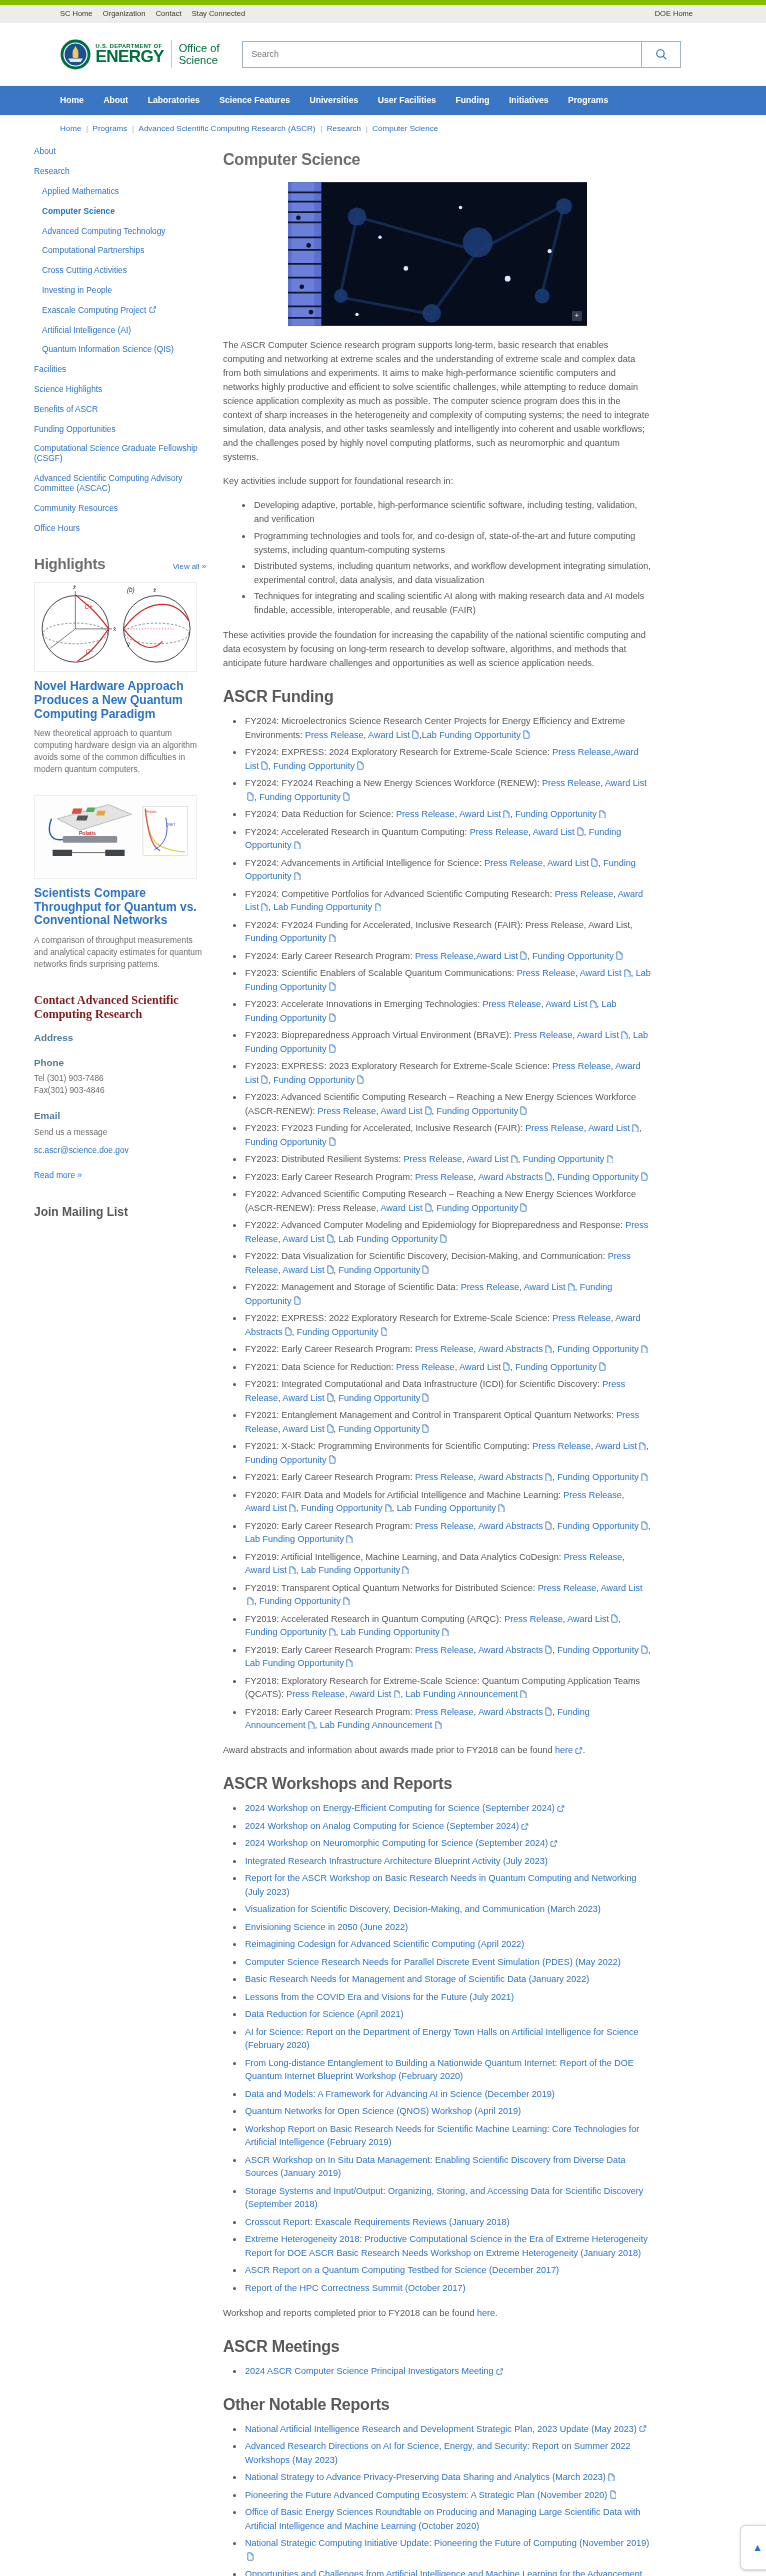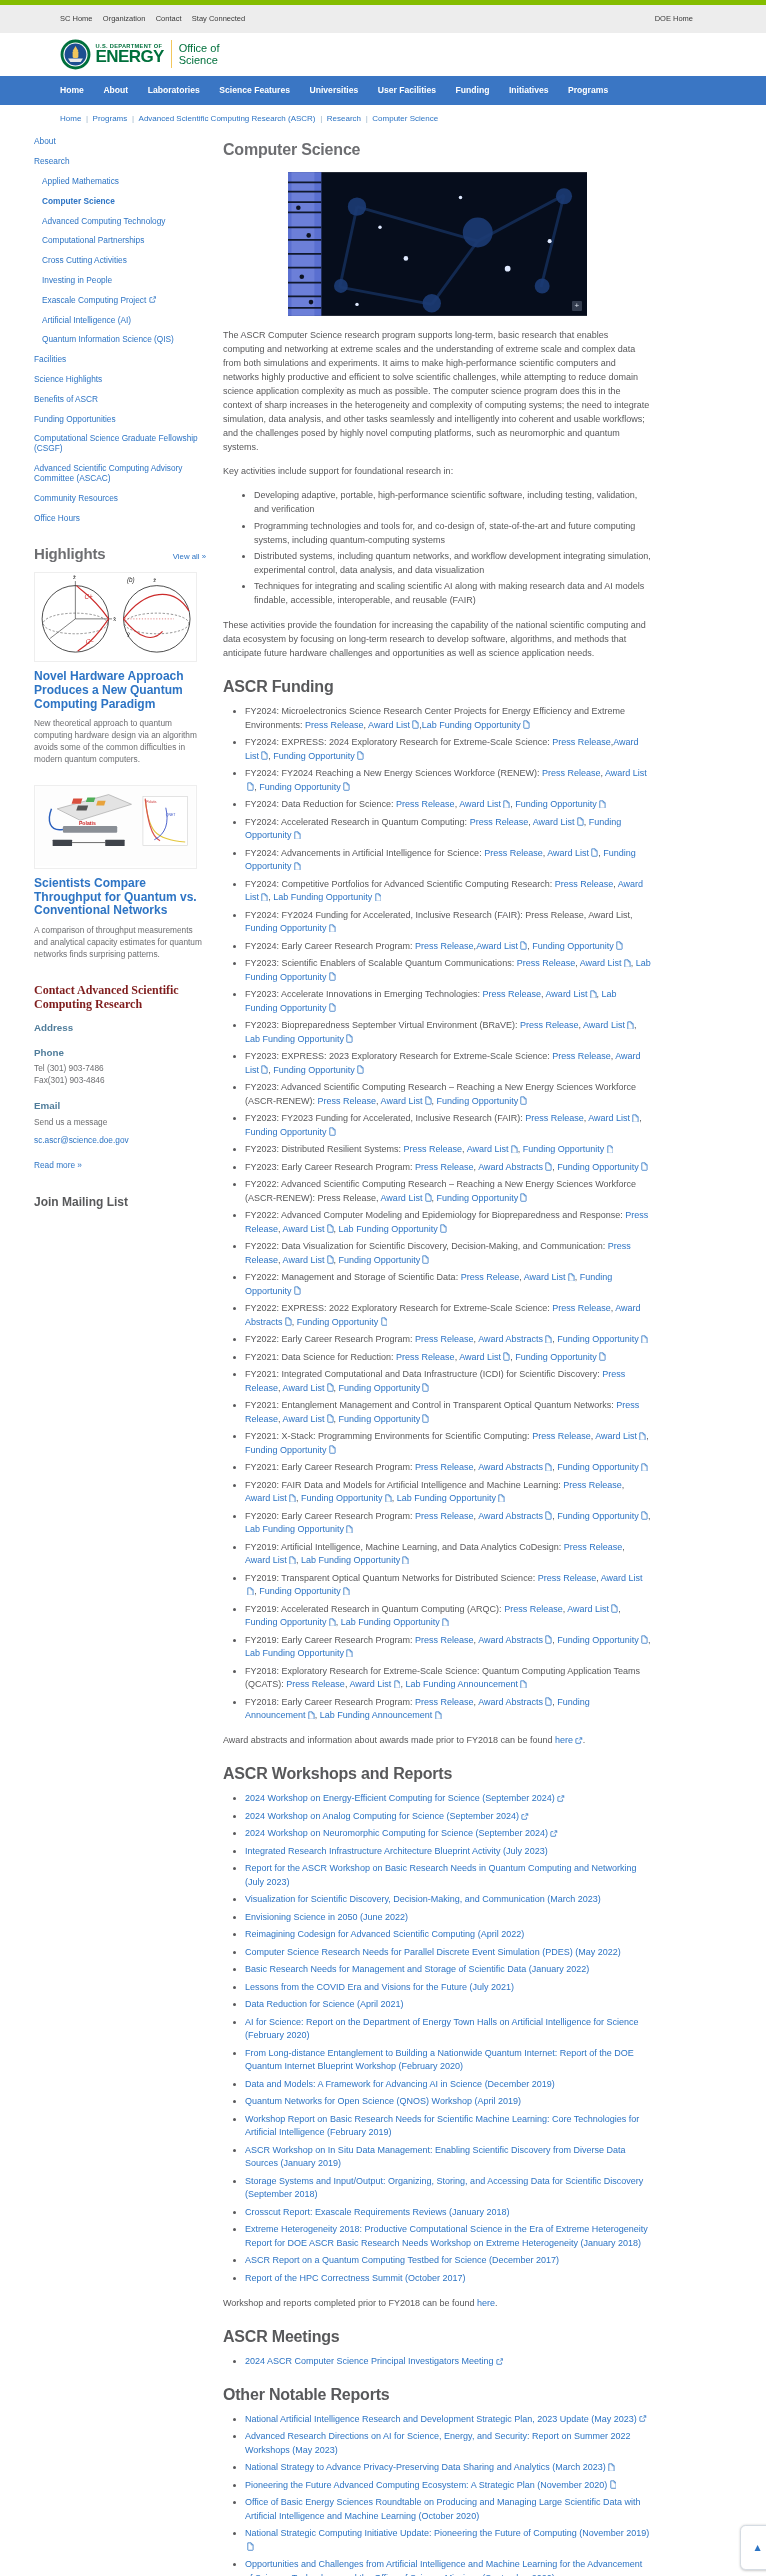--- a/index.html
+++ b/index.html
@@ -1,22 +1,22 @@
 <!DOCTYPE html>
 <html style="font-size:9.2px"><head>
 <meta charset="utf-8">
 <style>
   html,body{margin:0;padding:0;background:#fff;}
   body{font-family:"Liberation Sans","DejaVu Sans",sans-serif;color:#58585a;}
   .page{position:relative;width:767px;min-height:2576px;margin:0 auto;background:#fff;overflow:hidden;}
   .greenbar{height:4.6px;background:#84BD00;}
-  .utilbar{height:28px;background:#ededed;display:flex;align-items:center;justify-content:space-between;padding:0 66px 0 60px;font-size:7.5px;}
+  .utilbar{height:18px;background:#ededed;display:flex;align-items:center;justify-content:space-between;padding:0 66px 0 60px;font-size:7.5px;}
   .utilbar a{color:#3b3b3b;text-decoration:none;margin-right:10.3px;}
   .utilbar .right a{margin:8px;}
-  .masthead{height:43px;display:flex;align-items:center;padding:0 60px;}
+  .masthead{height:63px;display:flex;align-items:center;padding:0 60px;}
   .sealwrap{display:flex;align-items:center;}
   .lg-dept{font-size:5.7px;font-weight:bold;color:#00703c;letter-spacing:0.3px;}
   .lg-energy{font-size:17px;font-weight:bold;color:#00703c;letter-spacing:-0.6px;line-height:.9;}
   .lg-div{width:1.1px;height:27.6px;background:#f2c75c;margin:0 6.9px;}
   .lg-office{font-size:11px;color:#00703c;line-height:1.1;}
   .searchbox{margin-left:23px;flex:1;max-width:437px;height:25px;border:0.6px solid #9db6cc;display:flex;background:#fff;}
   .searchbox input{flex:1;border:0;outline:none;padding:0 8px;font-size:8.6px;color:#444;font-family:inherit;}
   .searchbtn{width:38px;border-left:0.6px solid #9db6cc;background:#fff;display:flex;align-items:center;justify-content:center;cursor:pointer;}
   .mainnav{height:29px;background:#3A76C4;display:flex;align-items:center;padding:0 60px;gap:19.5px;}
   .mainnav a{color:#fff;font-weight:bold;font-size:8.6px;text-decoration:none;}
@@ -79,20 +79,29 @@
         <path d="M14 34 h26 l-4 6 h-18 z" fill="#e8e8e8"></path>
       </svg>
       <div style="margin-left:4.6px">
         <div class="lg-dept">U.S. DEPARTMENT OF</div>
         <div class="lg-energy">ENERGY</div>
       </div>
       <div class="lg-div"></div>
       <div class="lg-office">
         <div>Office of</div>
         <div>Science</div>
+      </div>
+    </div>
+    <div class="searchbox">
+      <input type="text" placeholder="Search" style="">
+      <div class="searchbtn">
+        <svg width="12.6" height="12.6" viewBox="0 0 22 22">
+          <circle cx="9.5" cy="9.5" r="6.5" fill="none" stroke="#2D74C4" stroke-width="2"></circle>
+          <line x1="14.5" y1="14.5" x2="19.5" y2="19.5" stroke="#2D74C4" stroke-width="2"></line>
+        </svg>
       </div>
     </div>
   </div>
 
   <div class="mainnav">
       <a href="#">Home</a>
       <a href="#">About</a>
       <a href="#">Laboratories</a>
       <a href="#">Science Features</a>
       <a href="#">Universities</a>
@@ -355,21 +364,21 @@
               <path d="M1.5 1.5 h6.2 l3.8 3.8 v9.2 a1 1 0 0 1 -1 1 h-8 a1 1 0 0 1 -1 -1 z" fill="none" stroke="currentColor" stroke-width="1.5"></path>
               <path d="M7.7 1.5 v3.8 h3.8" fill="none" stroke="currentColor" stroke-width="1.2"></path>
             </svg></li>
           <li><span>FY2023: Accelerate Innovations in Emerging Technologies: </span><a class="lnk" href="#">Press Release</a><span>, </span><a class="lnk" href="#">Award List</a><svg class="ic" width="6.9" height="8.6" viewBox="0 0 13 16">
               <path d="M1.5 1.5 h6.2 l3.8 3.8 v9.2 a1 1 0 0 1 -1 1 h-8 a1 1 0 0 1 -1 -1 z" fill="none" stroke="currentColor" stroke-width="1.5"></path>
               <path d="M7.7 1.5 v3.8 h3.8" fill="none" stroke="currentColor" stroke-width="1.2"></path>
             </svg><span>, </span><a class="lnk" href="#">Lab Funding Opportunity</a><svg class="ic" width="6.9" height="8.6" viewBox="0 0 13 16">
               <path d="M1.5 1.5 h6.2 l3.8 3.8 v9.2 a1 1 0 0 1 -1 1 h-8 a1 1 0 0 1 -1 -1 z" fill="none" stroke="currentColor" stroke-width="1.5"></path>
               <path d="M7.7 1.5 v3.8 h3.8" fill="none" stroke="currentColor" stroke-width="1.2"></path>
             </svg></li>
-          <li><span>FY2023: Biopreparedness September Virtual Environment (BRaVE): </span><a class="lnk" href="#">Press Release</a><span>, </span><a class="lnk" href="#">Award List</a><svg class="ic" width="6.9" height="8.6" viewBox="0 0 13 16">
+          <li><span>FY2023: Biopreparedness Approach Virtual Environment (BRaVE): </span><a class="lnk" href="#">Press Release</a><span>, </span><a class="lnk" href="#">Award List</a><svg class="ic" width="6.9" height="8.6" viewBox="0 0 13 16">
               <path d="M1.5 1.5 h6.2 l3.8 3.8 v9.2 a1 1 0 0 1 -1 1 h-8 a1 1 0 0 1 -1 -1 z" fill="none" stroke="currentColor" stroke-width="1.5"></path>
               <path d="M7.7 1.5 v3.8 h3.8" fill="none" stroke="currentColor" stroke-width="1.2"></path>
             </svg><span>, </span><a class="lnk" href="#">Lab Funding Opportunity</a><svg class="ic" width="6.9" height="8.6" viewBox="0 0 13 16">
               <path d="M1.5 1.5 h6.2 l3.8 3.8 v9.2 a1 1 0 0 1 -1 1 h-8 a1 1 0 0 1 -1 -1 z" fill="none" stroke="currentColor" stroke-width="1.5"></path>
               <path d="M7.7 1.5 v3.8 h3.8" fill="none" stroke="currentColor" stroke-width="1.2"></path>
             </svg></li>
           <li><span>FY2023: EXPRESS: 2023 Exploratory Research for Extreme-Scale Science: </span><a class="lnk" href="#">Press Release</a><span>, </span><a class="lnk" href="#">Award List</a><svg class="ic" width="6.9" height="8.6" viewBox="0 0 13 16">
               <path d="M1.5 1.5 h6.2 l3.8 3.8 v9.2 a1 1 0 0 1 -1 1 h-8 a1 1 0 0 1 -1 -1 z" fill="none" stroke="currentColor" stroke-width="1.5"></path>
               <path d="M7.7 1.5 v3.8 h3.8" fill="none" stroke="currentColor" stroke-width="1.2"></path>
             </svg><span>, </span><a class="lnk" href="#">Funding Opportunity</a><svg class="ic" width="6.9" height="8.6" viewBox="0 0 13 16">

